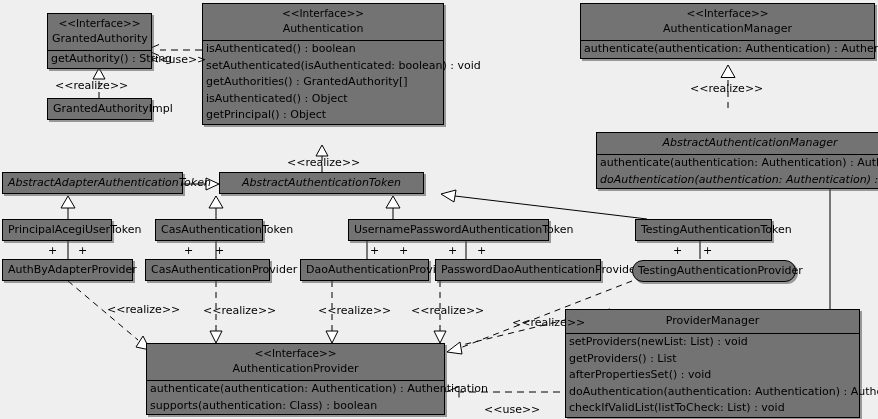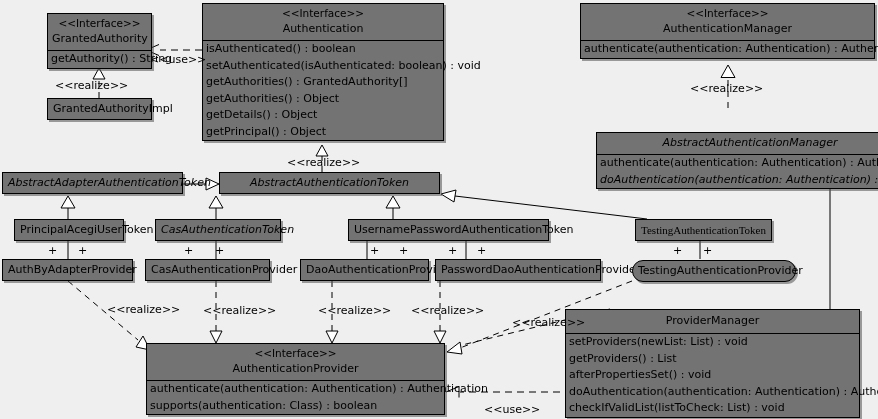--- a/index.html
+++ b/index.html
@@ -201,22 +201,21 @@
     <div class="sec">
       <div class="ttl">
         <span class="stereo">&lt;&lt;Interface&gt;&gt;</span>
         <span class="nm">Authentication</span>
       </div>
     </div>
     <div class="sec ops">
       <div class="op">isAuthenticated() : boolean</div>
       <div class="op">setAuthenticated(isAuthenticated: boolean) : void</div>
       <div class="op">getAuthorities() : GrantedAuthority[]</div>
-      <div class="op">getAuthorities() : Object</div>
-      <div class="op">getDetails() : Object</div>
+      <div class="op">isAuthenticated() : Object</div>
       <div class="op">getPrincipal() : Object</div>
     </div>
   </div>
 
   <div class="node" style="left:580px;top:3px;width:295px;">
     <div class="sec">
       <div class="ttl">
         <span class="stereo">&lt;&lt;Interface&gt;&gt;</span>
         <span class="nm">AuthenticationManager</span>
       </div>
@@ -239,53 +238,53 @@
   </div>
 
   <div class="node compact" style="left:2px;top:172px;width:181px;">
     <div class="sec">
       <div class="ttl italic">
           <span class="nm">AbstractAdapterAuthenticationToken</span>
         </div>
     </div>
   </div>
 
-  <div class="node compact" style="left:219px;top:172px;width:221px;">
+  <div class="node compact" style="left:219px;top:172px;width:205px;">
     <div class="sec">
       <div class="ttl italic">
           <span class="nm">AbstractAuthenticationToken</span>
         </div>
     </div>
   </div>
 
-  <div class="node compact" style="left:14px;top:219px;width:110px;">
+  <div class="node compact" style="left:2px;top:219px;width:110px;">
     <div class="sec">
       <div class="ttl">
           <span class="nm">PrincipalAcegiUserToken</span>
         </div>
     </div>
   </div>
 
-  <div class="node compact" style="left:155px;top:219px;width:126px;font-style:italic;">
+  <div class="node compact" style="left:155px;top:219px;width:108px;">
     <div class="sec">
       <div class="ttl">
           <span class="nm">CasAuthenticationToken</span>
         </div>
     </div>
   </div>
 
   <div class="node compact" style="left:348px;top:219px;width:201px;">
     <div class="sec">
       <div class="ttl">
           <span class="nm">UsernamePasswordAuthenticationToken</span>
         </div>
     </div>
   </div>
 
-  <div class="node compact" style="left:635px;top:219px;width:137px;font-family:Liberation Serif, serif;">
+  <div class="node compact" style="left:635px;top:219px;width:137px;">
     <div class="sec">
       <div class="ttl">
           <span class="nm">TestingAuthenticationToken</span>
         </div>
     </div>
   </div>
 
   <div class="node compact" style="left:2px;top:259px;width:131px;">
     <div class="sec">
       <div class="ttl">

